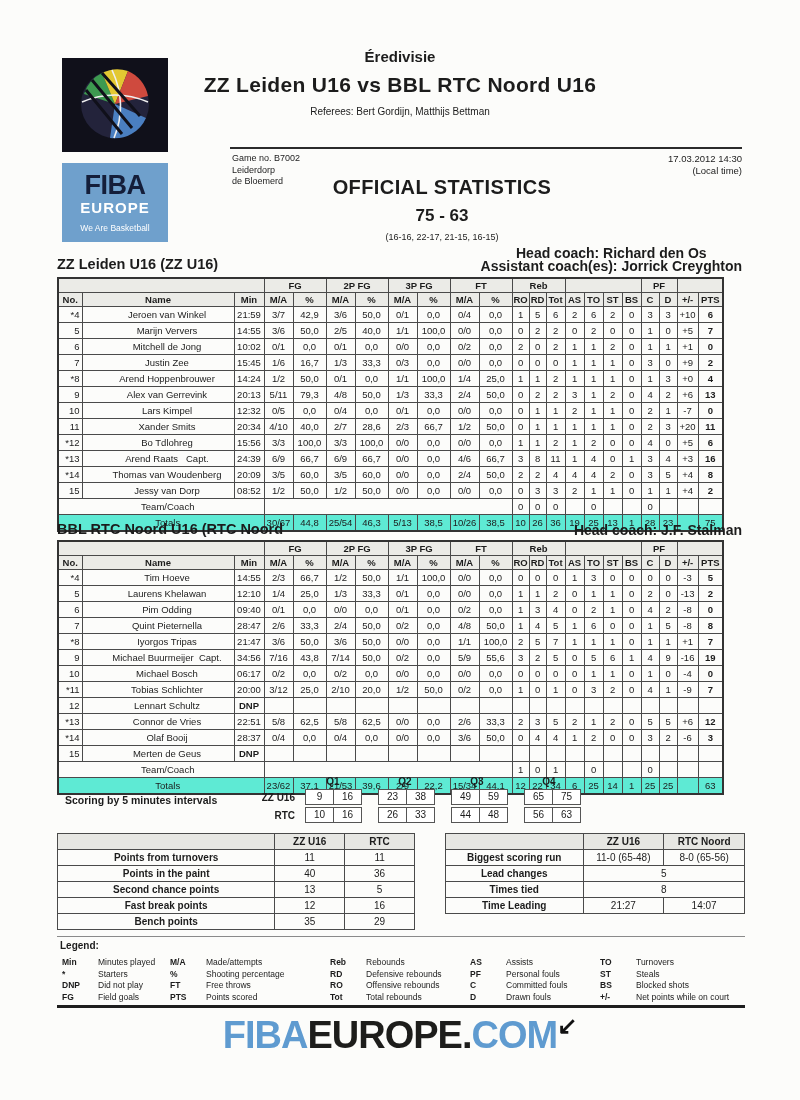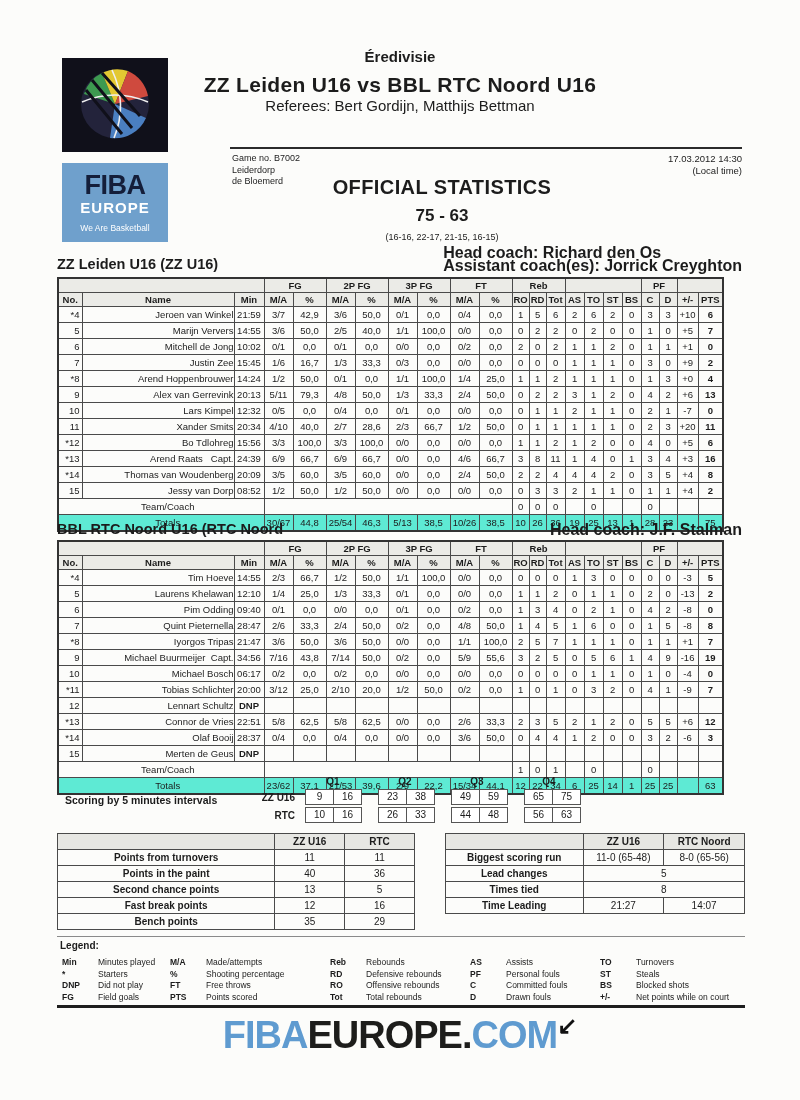--- a/index.html
+++ b/index.html
@@ -2,48 +2,48 @@
 <html><head>
 <meta charset="utf-8">
 <style>
   html,body{margin:0;padding:0;background:#ffffff;}
   .page{position:relative;width:800px;height:1100px;background:#fcfcfa;font-family:"Liberation Sans",sans-serif;color:#1c1c1c;overflow:hidden;}
 
   
   .center-head{position:absolute;left:0;right:0;top:48px;text-align:center;}
   .league{font-size:15px;font-weight:bold;}
   .match-title{font-size:21px;font-weight:bold;margin-top:8px;letter-spacing:.3px;}
-  .refs{font-size:15px;}
+  .refs{font-size:10px;margin-top:9px;}
 
   
   .ball-box{position:absolute;left:62px;top:58px;width:106px;height:94px;background:#10101a;}
   .fiba-box{position:absolute;left:62px;top:163px;width:106px;height:79px;background:#6fa0cc;text-align:center;}
   .fiba-word{font-size:27px;font-weight:bold;color:#141e3a;line-height:27px;margin-top:9px;letter-spacing:-.5px;}
   .europe-word{font-size:15px;font-weight:bold;color:#ffffff;line-height:15px;letter-spacing:1px;margin-top:1px;}
   .tagline{font-size:8.5px;color:#ffffff;margin-top:8px;}
 
   .rule1{position:absolute;left:230px;top:147px;width:512px;height:2px;background:#2b2b2b;}
   .gameinfo{position:absolute;left:232px;top:153px;font-size:9px;line-height:11.5px;}
   .dtinfo{position:absolute;right:58px;top:153px;text-align:right;font-size:9.5px;line-height:11.5px;}
   .stats-head{position:absolute;left:242px;top:176px;width:400px;text-align:center;}
   .official{font-size:20px;font-weight:bold;letter-spacing:.4px;}
   .final-score{font-size:17px;font-weight:bold;margin-top:7px;}
   .qtr-scores{font-size:9px;margin-top:6px;}
 
-  .coach-block{position:absolute;right:58px;text-align:left;font-size:16px;font-weight:bold;line-height:12.5px;}
+  .coach-block{position:absolute;right:58px;text-align:center;font-size:14px;font-weight:bold;line-height:12.5px;}
   #coach1{top:247px;} #coach2{top:524px;}
   .team-title{position:absolute;left:57px;font-size:14.5px;font-weight:bold;}
   #title1{top:256px;} #title2{top:521px;}
 
   
   table.stat{position:absolute;left:57px;border-collapse:collapse;table-layout:fixed;width:666px;font-size:9.5px;}
   #t1{top:277px;} #t2{top:540px;}
   .stat th,.stat td{border:1px solid #4a4a4a;padding:0;height:15px;text-align:center;overflow:hidden;white-space:pre;}
   .stat thead th{background:#ebebe7;font-weight:bold;height:13px;}
-  .stat td.name{text-align:right;padding-left:18px;}
+  .stat td.name{text-align:center;padding-left:18px;}
   .stat td.no{text-align:right;padding-right:2px;}
   .stat td.pts{font-weight:bold;}
   .stat td.label{text-align:center;padding-left:13px;}
   .stat tr.totals td{background:#5eead4;font-weight:normal;}
   .stat{border:2px solid #333;}
 
   
   .scoring{position:absolute;left:65px;top:776px;width:640px;font-size:10px;}
   .score-label{position:absolute;left:0;top:18px;font-weight:bold;font-size:10.5px;width:185px;}
   .qhead{display:flex;margin-left:240px;}

